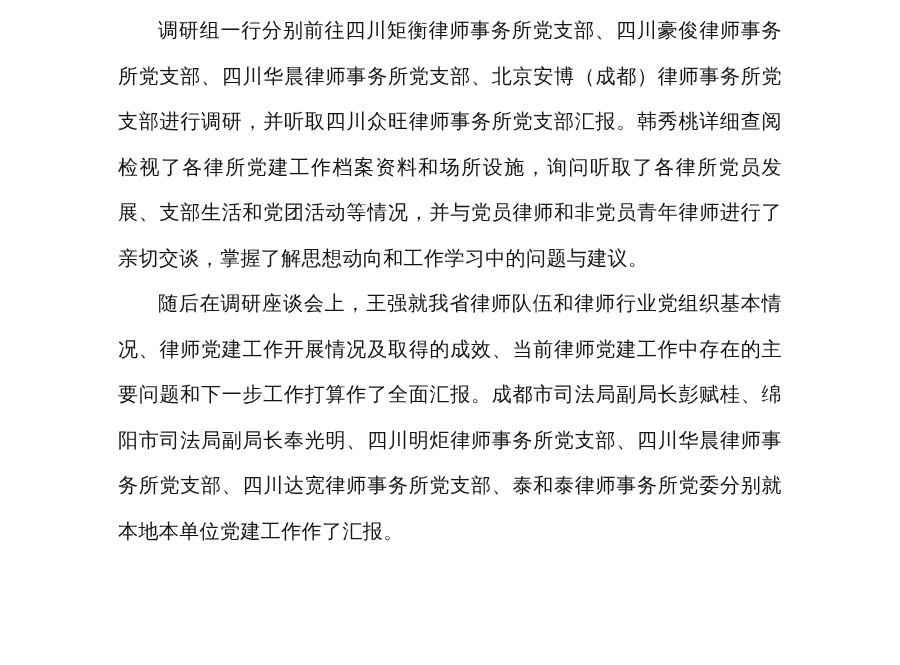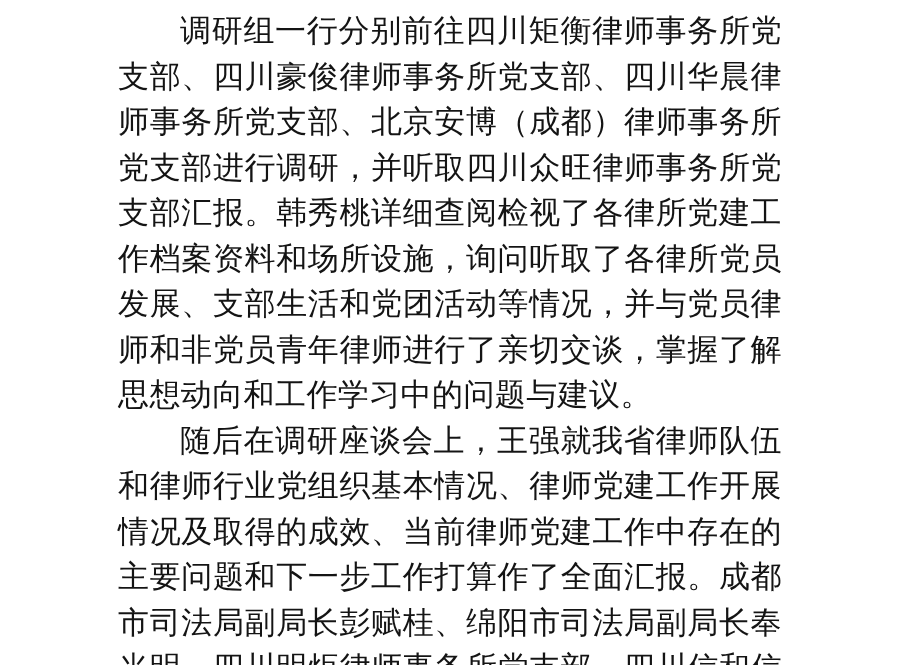--- a/index.html
+++ b/index.html
@@ -19,34 +19,34 @@
     height: 665px;
     background: #ffffff;
     box-sizing: border-box;
     padding: 8px 118px 0 118px;
   }
   .doc-body {
     color: #1a1a1a;
   }
   .para {
     margin: 0 0 0 0;
-    font-size: 31px;
+    font-size: 20px;
     line-height: 45.5px;
     letter-spacing: 0.4px;
     text-align: justify;
     text-justify: inter-character;
     text-indent: 2em;
     color: #141414;
     font-weight: 400;
   }
   .para + .para {
     margin-top: 0px;
   }
 </style>
 </head>
 <body>
 
 <div class="page">
   <div class="doc-body">
     <p class="para">调研组一行分别前往四川矩衡律师事务所党支部、四川豪俊律师事务所党支部、四川华晨律师事务所党支部、北京安博（成都）律师事务所党支部进行调研，并听取四川众旺律师事务所党支部汇报。韩秀桃详细查阅检视了各律所党建工作档案资料和场所设施，询问听取了各律所党员发展、支部生活和党团活动等情况，并与党员律师和非党员青年律师进行了亲切交谈，掌握了解思想动向和工作学习中的问题与建议。</p>
-    <p class="para">随后在调研座谈会上，王强就我省律师队伍和律师行业党组织基本情况、律师党建工作开展情况及取得的成效、当前律师党建工作中存在的主要问题和下一步工作打算作了全面汇报。成都市司法局副局长彭赋桂、绵阳市司法局副局长奉光明、四川明炬律师事务所党支部、四川信和信律师事务所党支部、四川达宽律师事务所党支部、泰和泰律师事务所党委分别就本地本单位党建工作作了汇报。</p>
+    <p class="para">随后在调研座谈会上，王强就我省律师队伍和律师行业党组织基本情况、律师党建工作开展情况及取得的成效、当前律师党建工作中存在的主要问题和下一步工作打算作了全面汇报。成都市司法局副局长彭赋桂、绵阳市司法局副局长奉光明、四川明炬律师事务所党支部、四川华晨律师事务所党支部、四川达宽律师事务所党支部、泰和泰律师事务所党委分别就本地本单位党建工作作了汇报。</p>
   </div>
 </div>
 
 </body></html>

